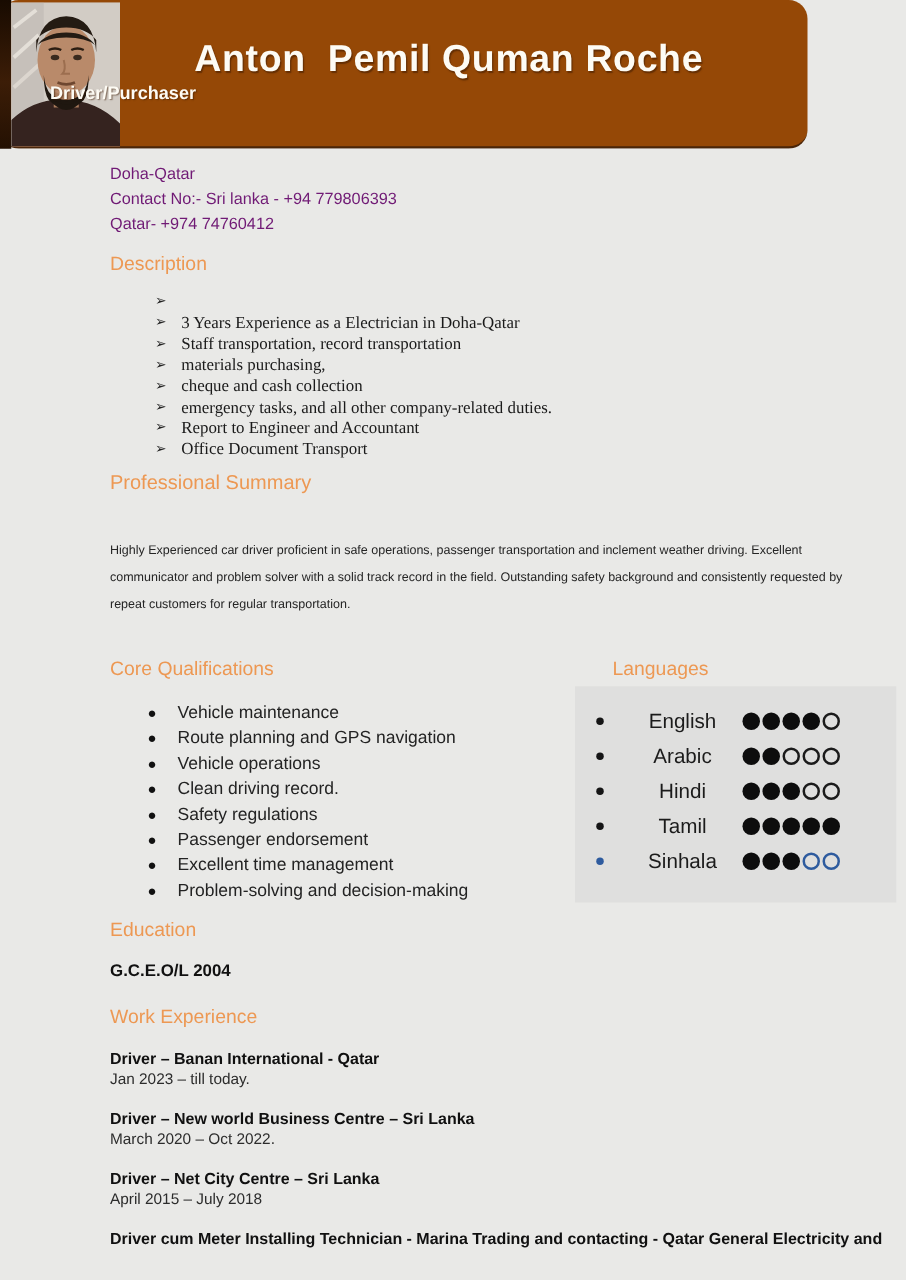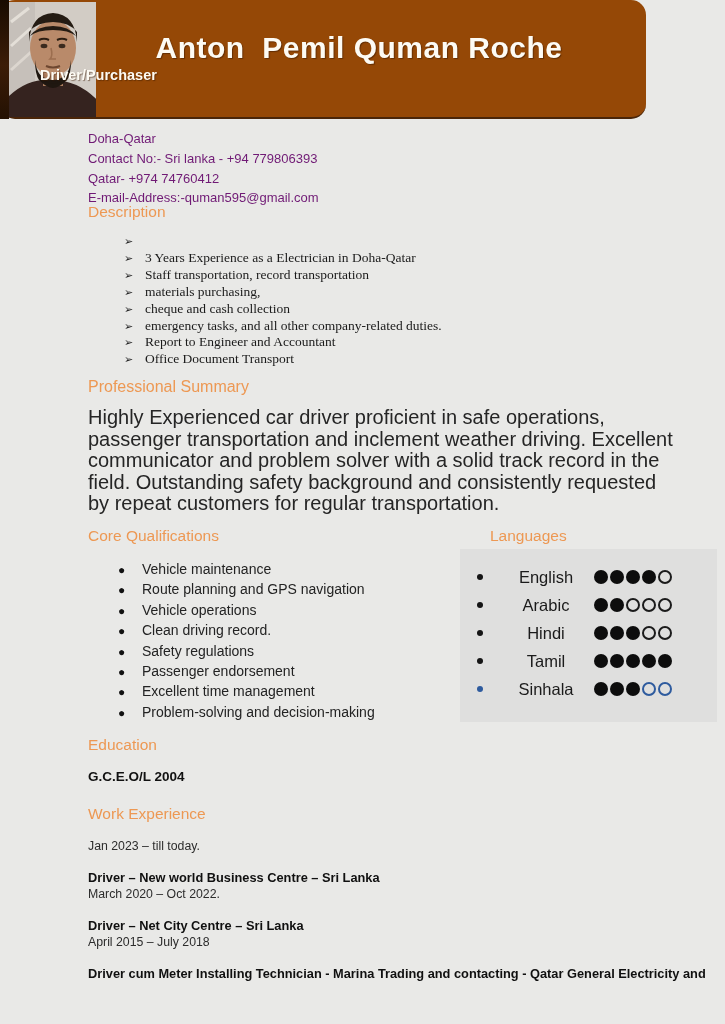--- a/index.html
+++ b/index.html
@@ -59,22 +59,22 @@
   .h-edu{top:736px;font-size:15.5px;}
   .h-work{top:805px;font-size:15.5px;}
 
   
   .desc-list{position:absolute;top:233px;left:124px;margin:0;padding:0;list-style:none;
     font-family:"Liberation Serif",serif;font-size:13.5px;line-height:16.9px;color:#1a1a1a;}
   .desc-list li{display:flex;}
   .desc-list .marker{width:21px;flex:0 0 21px;font-size:11px;color:#222;}
 
   
-  .summary{position:absolute;top:407px;left:88px;width:590px;
-    font-size:20px;line-height:21.6px;color:#252525;}
+  .summary{position:absolute;top:430px;left:88px;width:590px;
+    font-size:10px;line-height:21.6px;color:#252525;}
 
   
   .qual-list{position:absolute;top:560px;left:118px;margin:0;padding:0;list-style:none;
     font-size:14px;line-height:19.4px;color:#232323;}
   .qual-list li{display:flex;align-items:baseline;}
   .qual-list .marker{width:24px;flex:0 0 24px;font-size:12px;color:#111;}
 
   
   .lang-panel{position:absolute;top:549px;left:460px;width:257px;height:173px;background:var(--panel);}
   .lang-rows{padding-top:14px;text-align:center;}
@@ -125,21 +125,20 @@
     </svg>
   </div>
   <div class="name">Anton  Pemil Quman Roche</div>
   <div class="subtitle">Driver/Purchaser</div>
 </div>
 
 <div class="contact">
   <div>Doha-Qatar</div>
   <div>Contact No:- Sri lanka - +94 779806393</div>
   <div>Qatar- +974 74760412</div>
-  <div>E-mail-Address:-quman595@gmail.com</div>
 </div>
 
 <div class="h-orange h-desc">Description</div>
 <ul class="desc-list" id="desc-list">
     <li>
       <span class="marker">➢</span>
     </li>
     <li>
       <span class="marker">➢</span>
       <span class="text">3 Years Experience as a Electrician in Doha-Qatar</span>
@@ -269,20 +268,21 @@
       </div>
     </div>
 </div>
 
 <div class="h-orange h-edu">Education</div>
 <div class="edu-line">G.C.E.O/L 2004</div>
 
 <div class="h-orange h-work">Work Experience</div>
 <div class="exp-list" id="exp-list">
     <div class="exp-entry">
+      <div class="exp-title">Driver – Banan International - Qatar</div>
       <div class="exp-period">Jan 2023 – till today.</div>
     </div>
     <div class="exp-entry">
       <div class="exp-title">Driver – New world Business Centre – Sri Lanka</div>
       <div class="exp-period">March 2020 – Oct 2022.</div>
     </div>
     <div class="exp-entry">
       <div class="exp-title">Driver – Net City Centre – Sri Lanka</div>
       <div class="exp-period">April 2015 – July 2018</div>
     </div>

